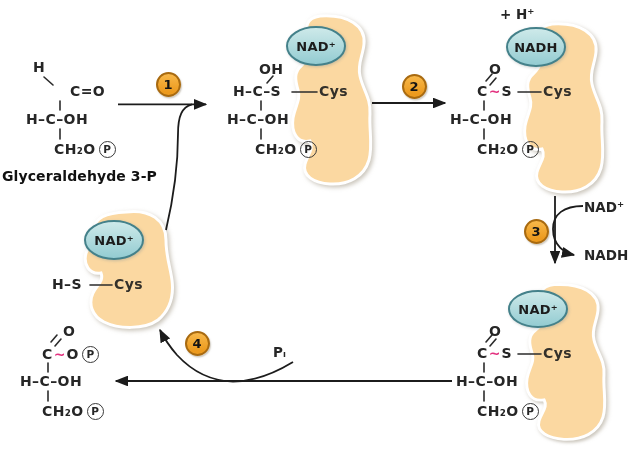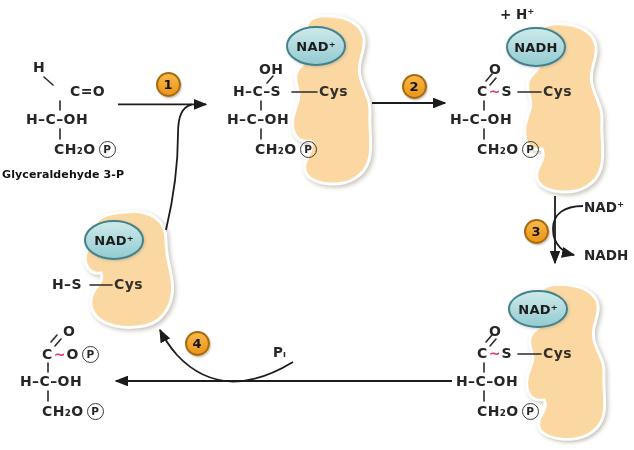--- a/index.html
+++ b/index.html
@@ -15,21 +15,21 @@
   .cp{display:inline-flex;justify-content:center;align-items:center;
       width:15px;height:15px;border:1.6px solid #3a3a3a;border-radius:50%;
       font-size:10.5px;line-height:15px;letter-spacing:0;margin-left:2px;flex:0 0 auto;}
   .tl{color:#e3317f;letter-spacing:0;}
   .cof{position:absolute;width:58px;text-align:center;font-weight:bold;font-size:13px;
        line-height:15px;color:#1c1c1c;letter-spacing:.2px;}
   .badge{position:absolute;width:21px;height:21px;border:2px solid #a86a10;border-radius:50%;
          background:linear-gradient(180deg,#f8b84a 0%,#ec9a1e 85%);
          font-weight:bold;font-size:13px;line-height:21px;text-align:center;color:#141414;
          box-shadow:1px 1.5px 1.5px rgba(150,140,120,.45);}
-  .lbl{position:absolute;font-weight:bold;font-size:11px;color:#111;letter-spacing:.1px;white-space:nowrap;}
+  .lbl{position:absolute;font-weight:bold;font-size:14px;color:#111;letter-spacing:.1px;white-space:nowrap;}
   .side{position:absolute;font-weight:bold;font-size:13.5px;color:#262626;white-space:nowrap;}
 </style>
 </head>
 <body>
 
 <div class="canvas">
 
   <svg width="634" height="450" viewBox="0 0 634 450">
     <defs>
       <linearGradient id="teal" x1="0" y1="0" x2="0" y2="1">

